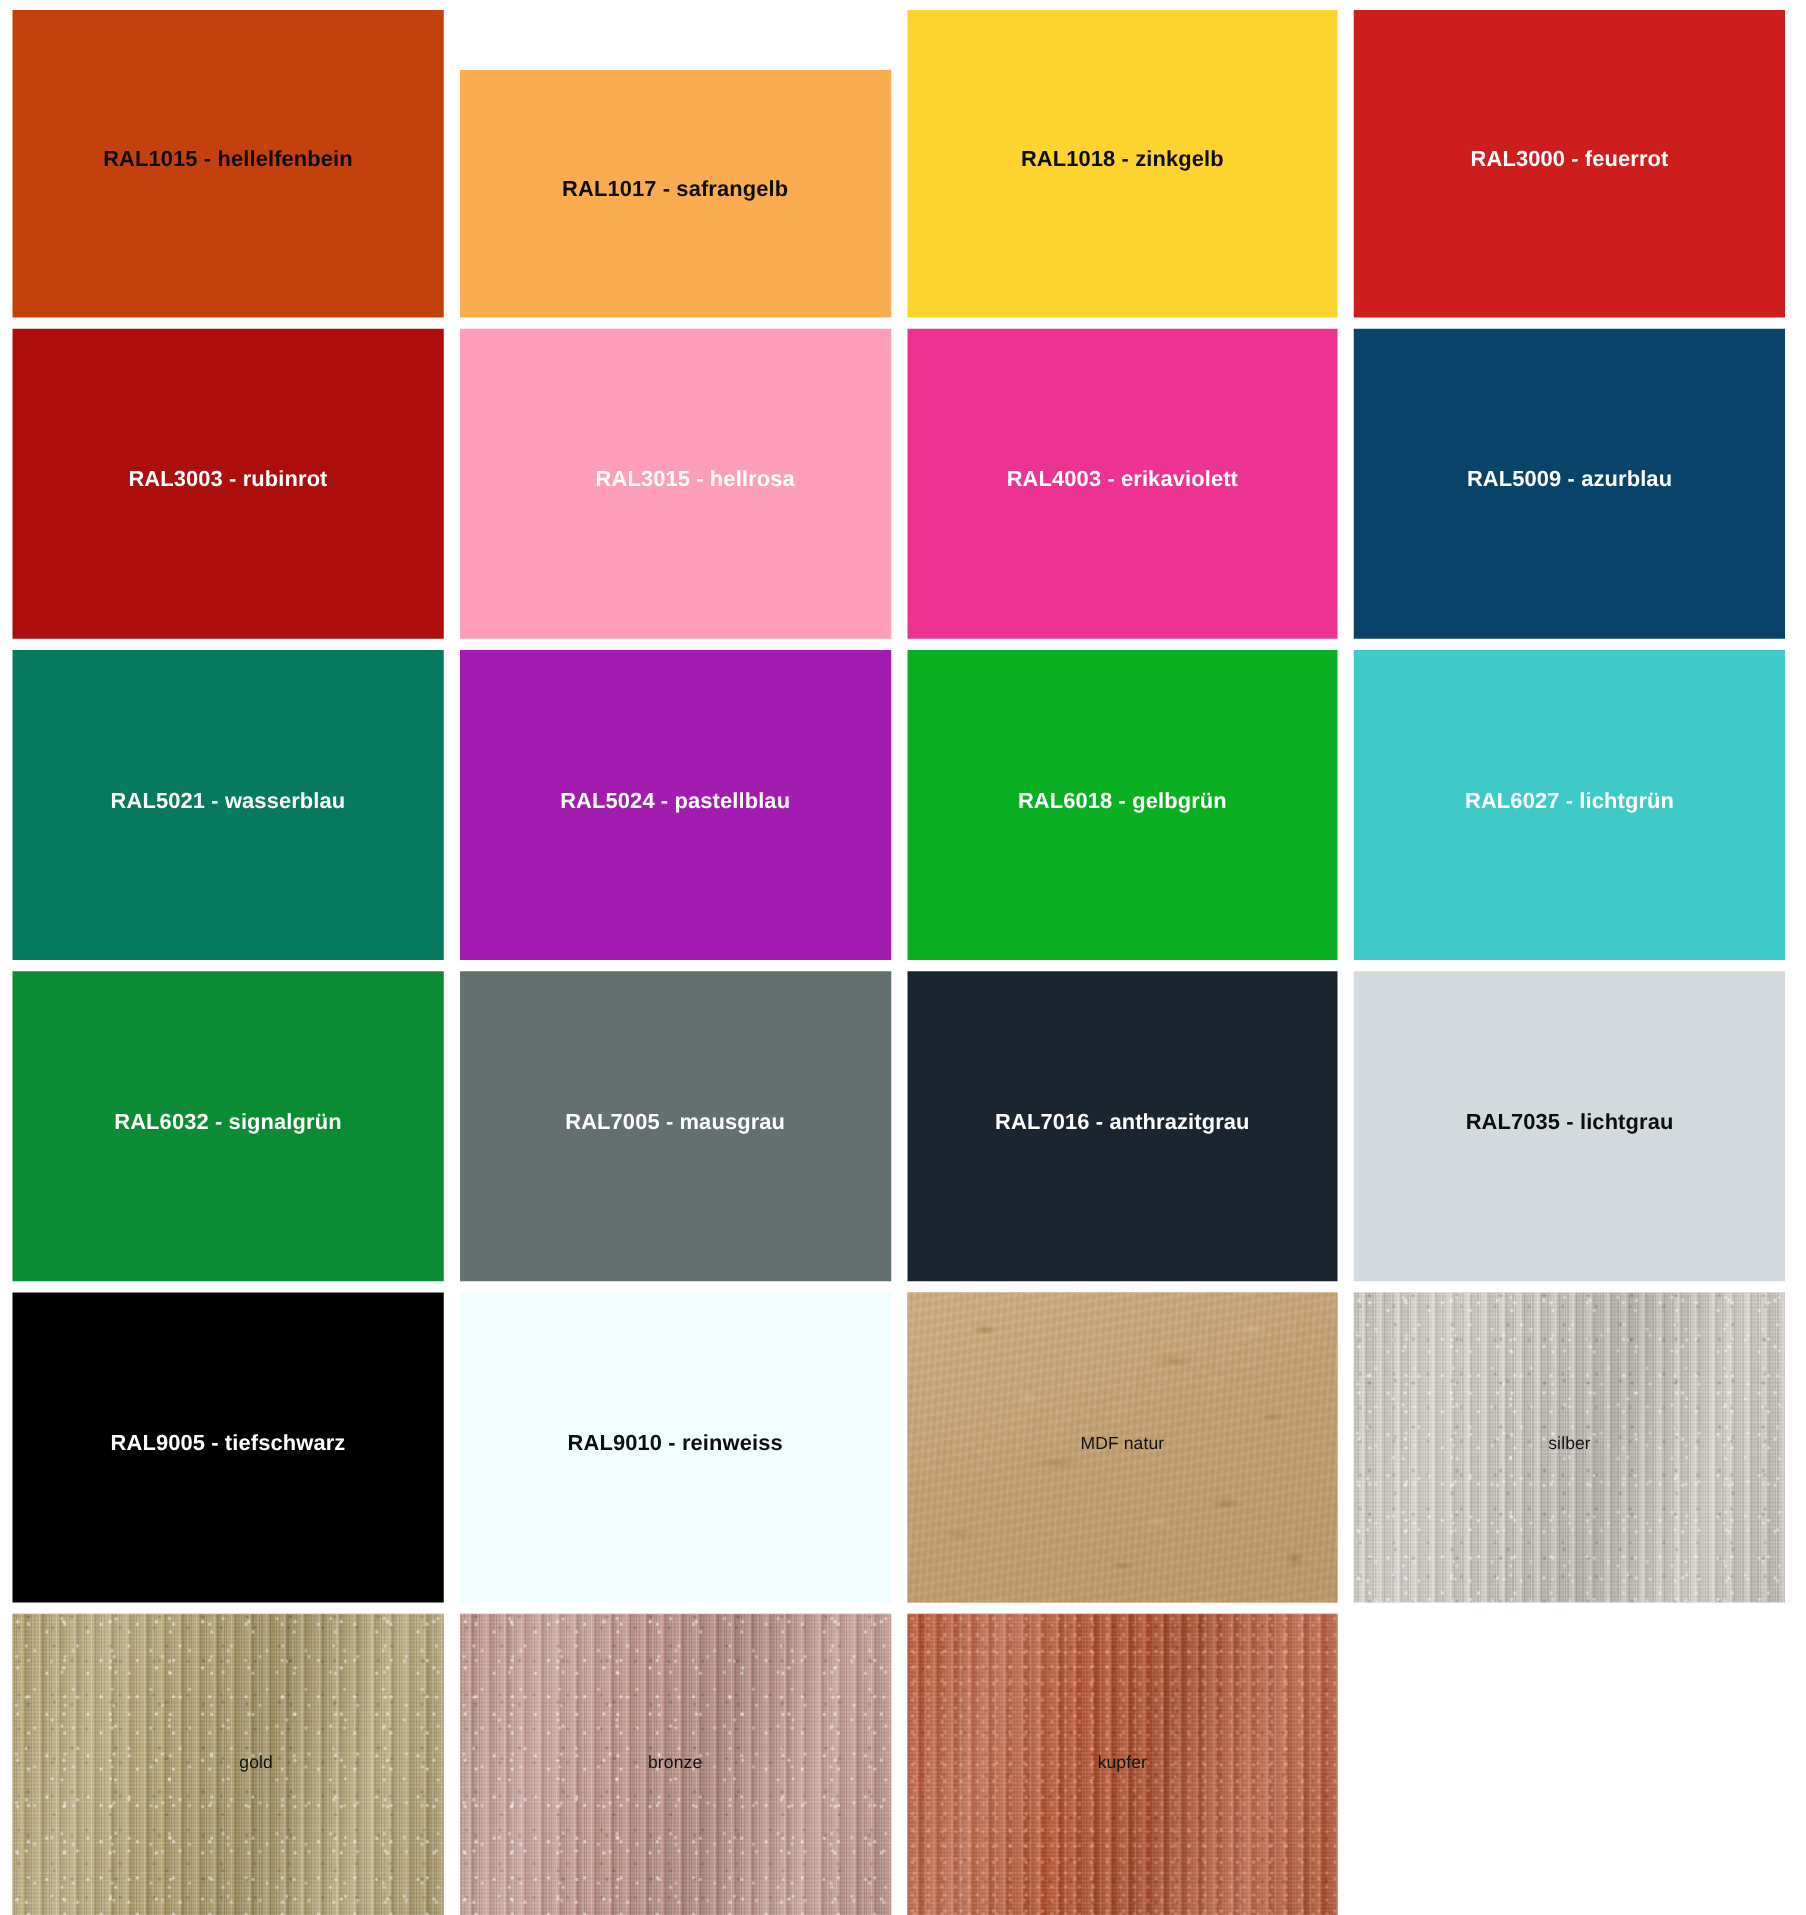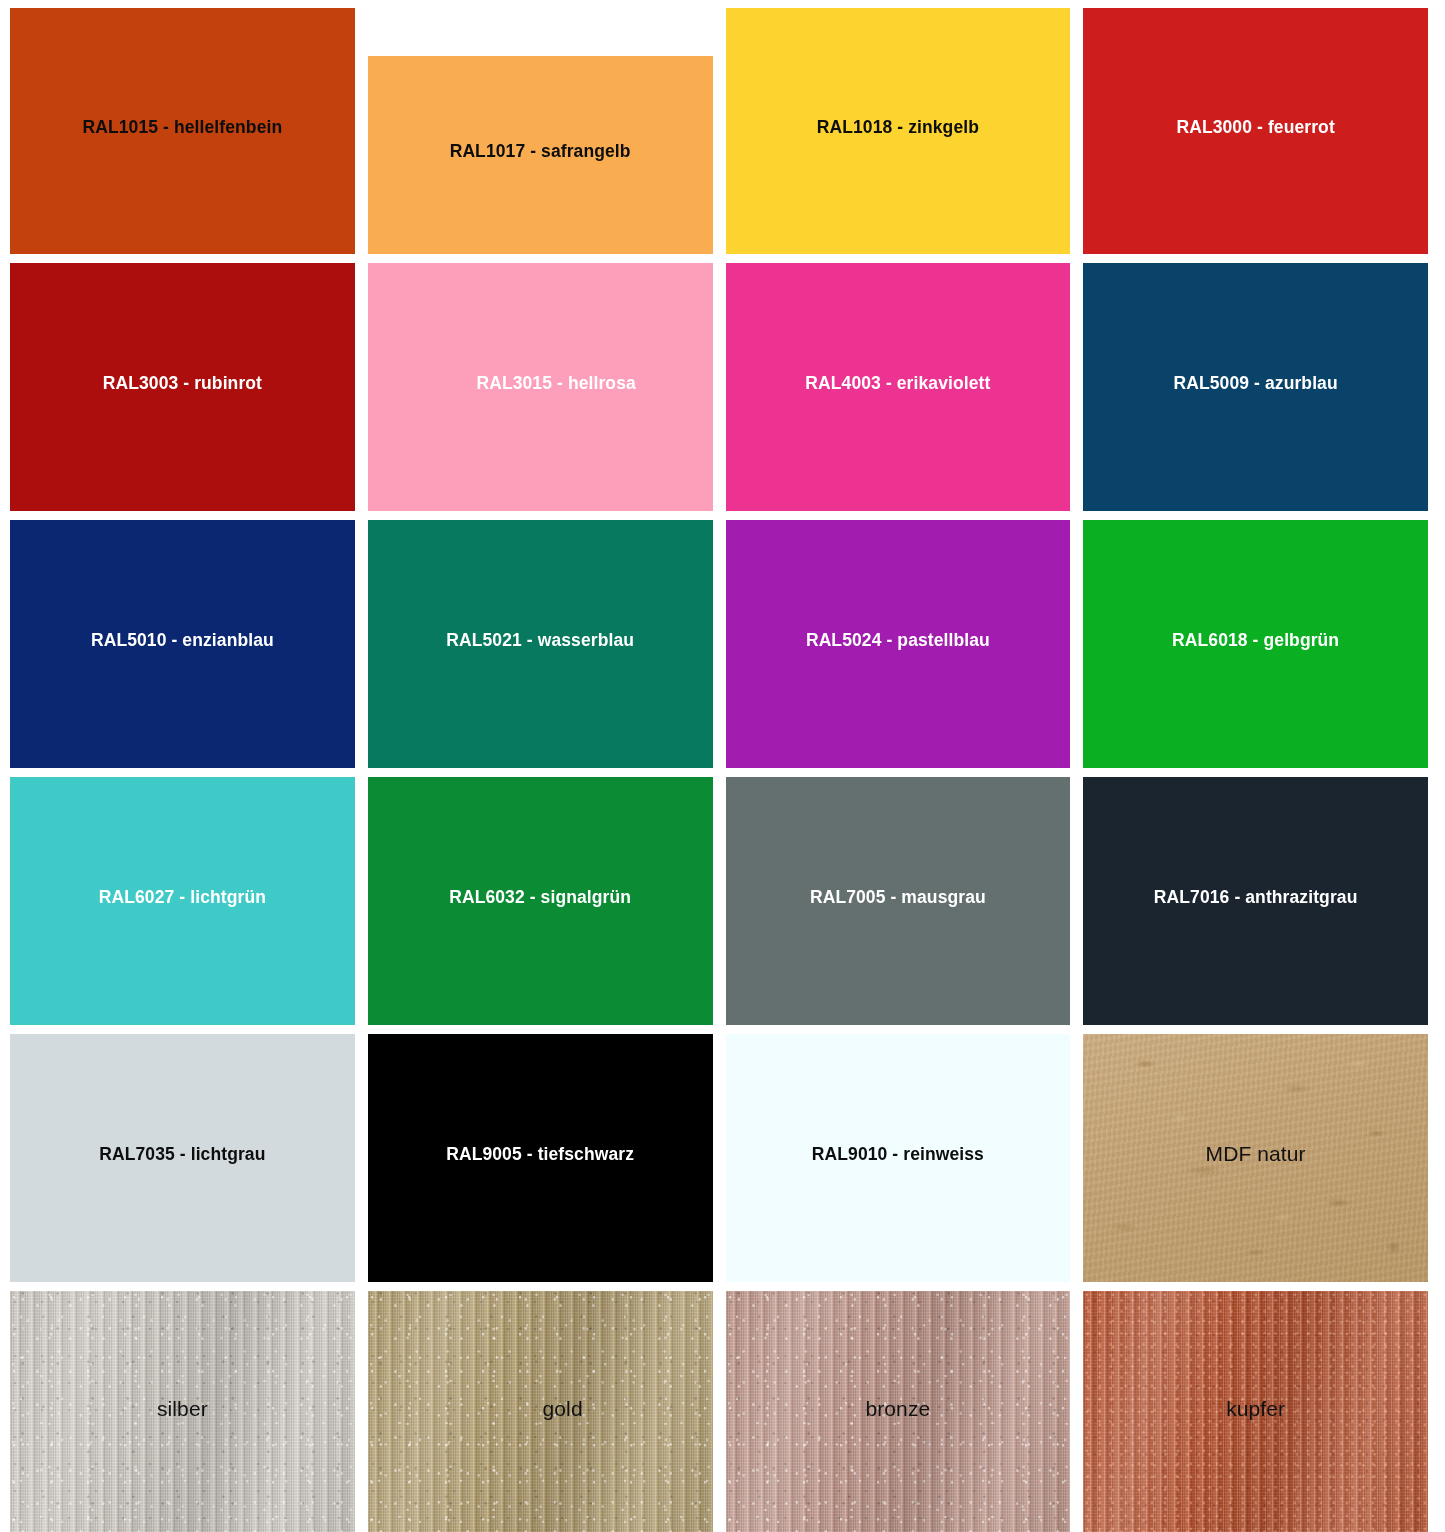--- a/index.html
+++ b/index.html
@@ -47,21 +47,21 @@
     transform: translateY(-4px);
     white-space: nowrap;
     user-select: none;
   }
   .swatch.light-text .swatch-label { color: #ffffff; }
   .swatch.dark-text  .swatch-label { color: #0d0d0d; }
 
   
   .swatch.material .swatch-label {
     font-weight: normal;
-    font-size: 21px;
+    font-size: 14px;
     color: #111111;
     transform: translateY(-4px);
     text-align: right;
   }
 
   
   .tex {
     position: absolute;
     inset: 0;
     z-index: 1;
@@ -168,23 +168,20 @@
     </div>
     <div class="swatch light-text" style="background-color: rgb(253, 159, 187);">
       <span class="swatch-label" style="color: rgb(255, 255, 255); margin-left: 32px;">RAL3015 - hellrosa</span>
     </div>
     <div class="swatch light-text" style="background-color: rgb(236, 51, 145);">
       <span class="swatch-label" style="color: rgb(255, 255, 255);">RAL4003 - erikaviolett</span>
     </div>
     <div class="swatch light-text" style="background-color: rgb(10, 67, 105);">
       <span class="swatch-label" style="color: rgb(255, 255, 255);">RAL5009 - azurblau</span>
     </div>
-    <div class="swatch light-text" style="background-color: rgb(11, 39, 113);">
-      <span class="swatch-label" style="color: rgb(255, 255, 255);">RAL5010 - enzianblau</span>
-    </div>
     <div class="swatch light-text" style="background-color: rgb(6, 121, 95);">
       <span class="swatch-label" style="color: rgb(255, 255, 255);">RAL5021 - wasserblau</span>
     </div>
     <div class="swatch light-text" style="background-color: #a21caf;">
       <span class="swatch-label" style="color: rgb(255, 255, 255);">RAL5024 - pastellblau</span>
     </div>
     <div class="swatch light-text" style="background-color: rgb(10, 175, 34);">
       <span class="swatch-label" style="color: rgb(255, 255, 255);">RAL6018 - gelbgrün</span>
     </div>
     <div class="swatch light-text" style="background-color: rgb(63, 202, 200);">

